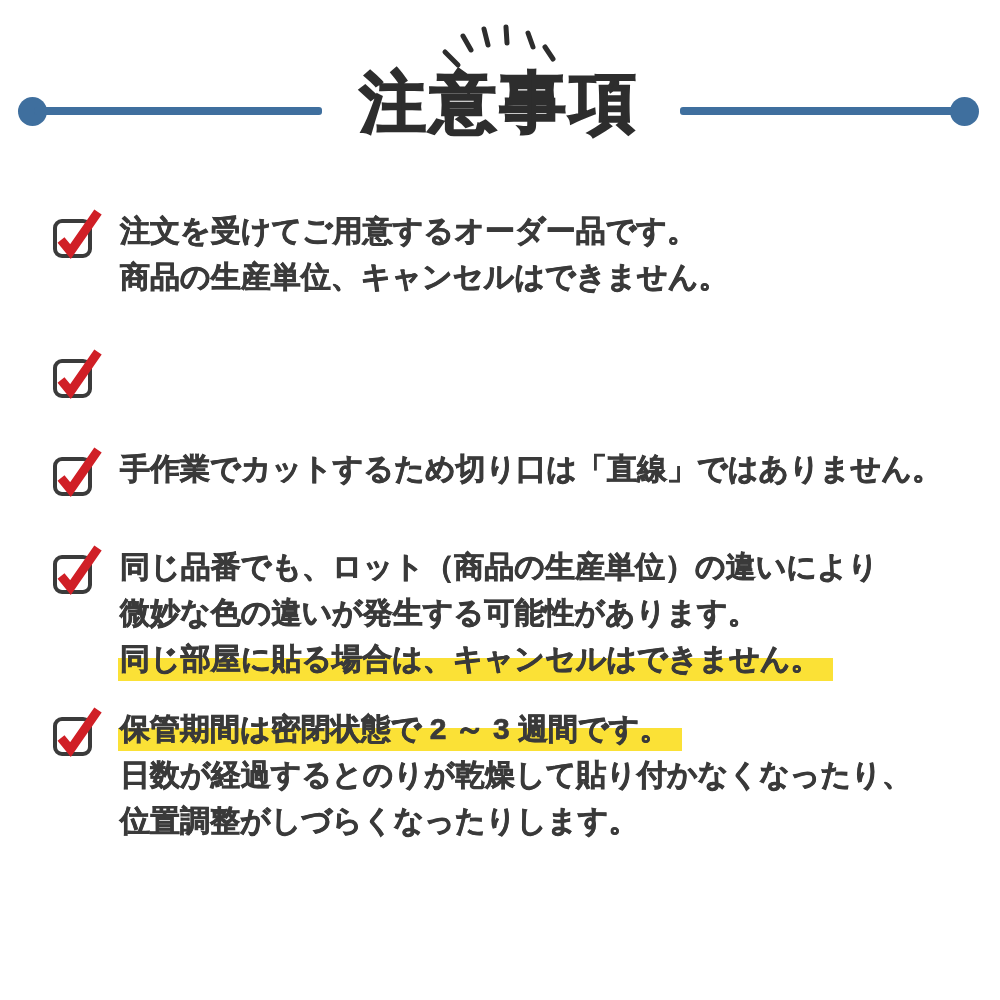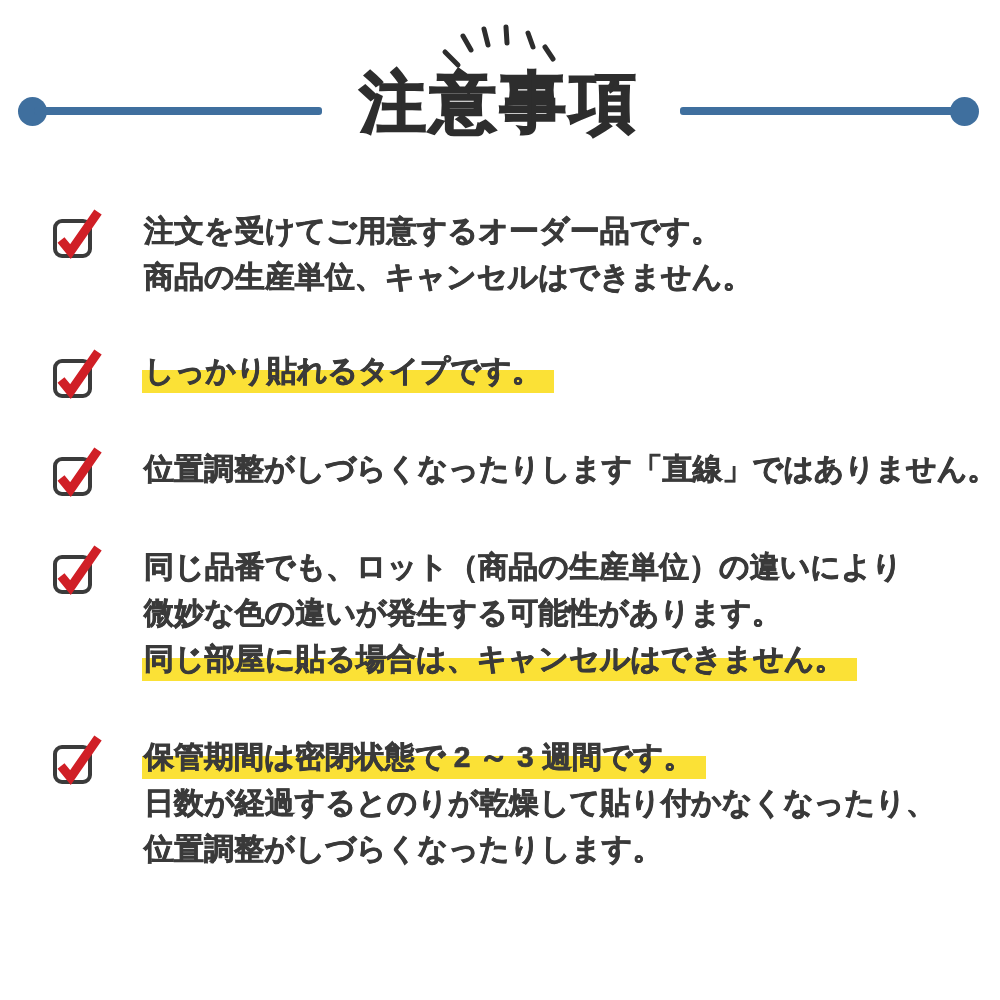--- a/index.html
+++ b/index.html
@@ -31,22 +31,22 @@
   .dot-left{left:18px;}
   .dot-right{left:950px;}
   .accent-line{
     position:absolute;top:107px;height:8px;border-radius:3px;
     background:#3f6f9e;
   }
   .line-left{left:34px;width:288px;}
   .line-right{left:680px;width:284px;}
   
   .notice-list{padding:2px 20px 0 52px;}
-  .notice-item{display:flex;margin-bottom:48px;gap:24px;}
-  .notice-item.tight{margin-bottom:52px;}
+  .notice-item{display:flex;margin-bottom:48px;}
+  .notice-item.tight{margin-bottom:24px;}
   .checkbox-wrap{
     flex:0 0 40px;width:40px;height:50px;margin-right:28px;margin-top:0px;
     position:relative;
   }
   .checkbox-wrap svg{overflow:visible;}
   .item-lines{flex:1;}
   .notice-line{
     height:46px;line-height:46px;
     font-size:30px;font-weight:700;
     color:#3a3a3a;
@@ -100,33 +100,32 @@
   </div>
 
   <div class="notice-item">
     <div class="checkbox-wrap">
       <svg width="50" height="50" viewBox="0 0 50 50" xmlns="http://www.w3.org/2000/svg">
         <rect x="3" y="13" width="35" height="35" rx="7" fill="none" stroke="#3b3b3b" stroke-width="4"></rect>
         <path d="M9 32 L18.5 43.5 L46 4" fill="none" stroke="#d01f26" stroke-width="9" stroke-linejoin="miter"></path>
       </svg>
     </div>
     <div class="item-lines">
-      <div class="notice-line"><span class="hl">しっかり貼れるタイプです。</span></div>
     </div>
   </div>
 
   <div class="notice-item">
     <div class="checkbox-wrap">
       <svg width="50" height="50" viewBox="0 0 50 50" xmlns="http://www.w3.org/2000/svg">
         <rect x="3" y="13" width="35" height="35" rx="7" fill="none" stroke="#3b3b3b" stroke-width="4"></rect>
         <path d="M9 32 L18.5 43.5 L46 4" fill="none" stroke="#d01f26" stroke-width="9" stroke-linejoin="miter"></path>
       </svg>
     </div>
     <div class="item-lines">
-      <div class="notice-line"><span>位置調整がしづらくなったりします「直線」ではありません。</span></div>
+      <div class="notice-line"><span>手作業でカットするため切り口は「直線」ではありません。</span></div>
     </div>
   </div>
 
   <div class="notice-item tight">
     <div class="checkbox-wrap">
       <svg width="50" height="50" viewBox="0 0 50 50" xmlns="http://www.w3.org/2000/svg">
         <rect x="3" y="13" width="35" height="35" rx="7" fill="none" stroke="#3b3b3b" stroke-width="4"></rect>
         <path d="M9 32 L18.5 43.5 L46 4" fill="none" stroke="#d01f26" stroke-width="9" stroke-linejoin="miter"></path>
       </svg>
     </div>

